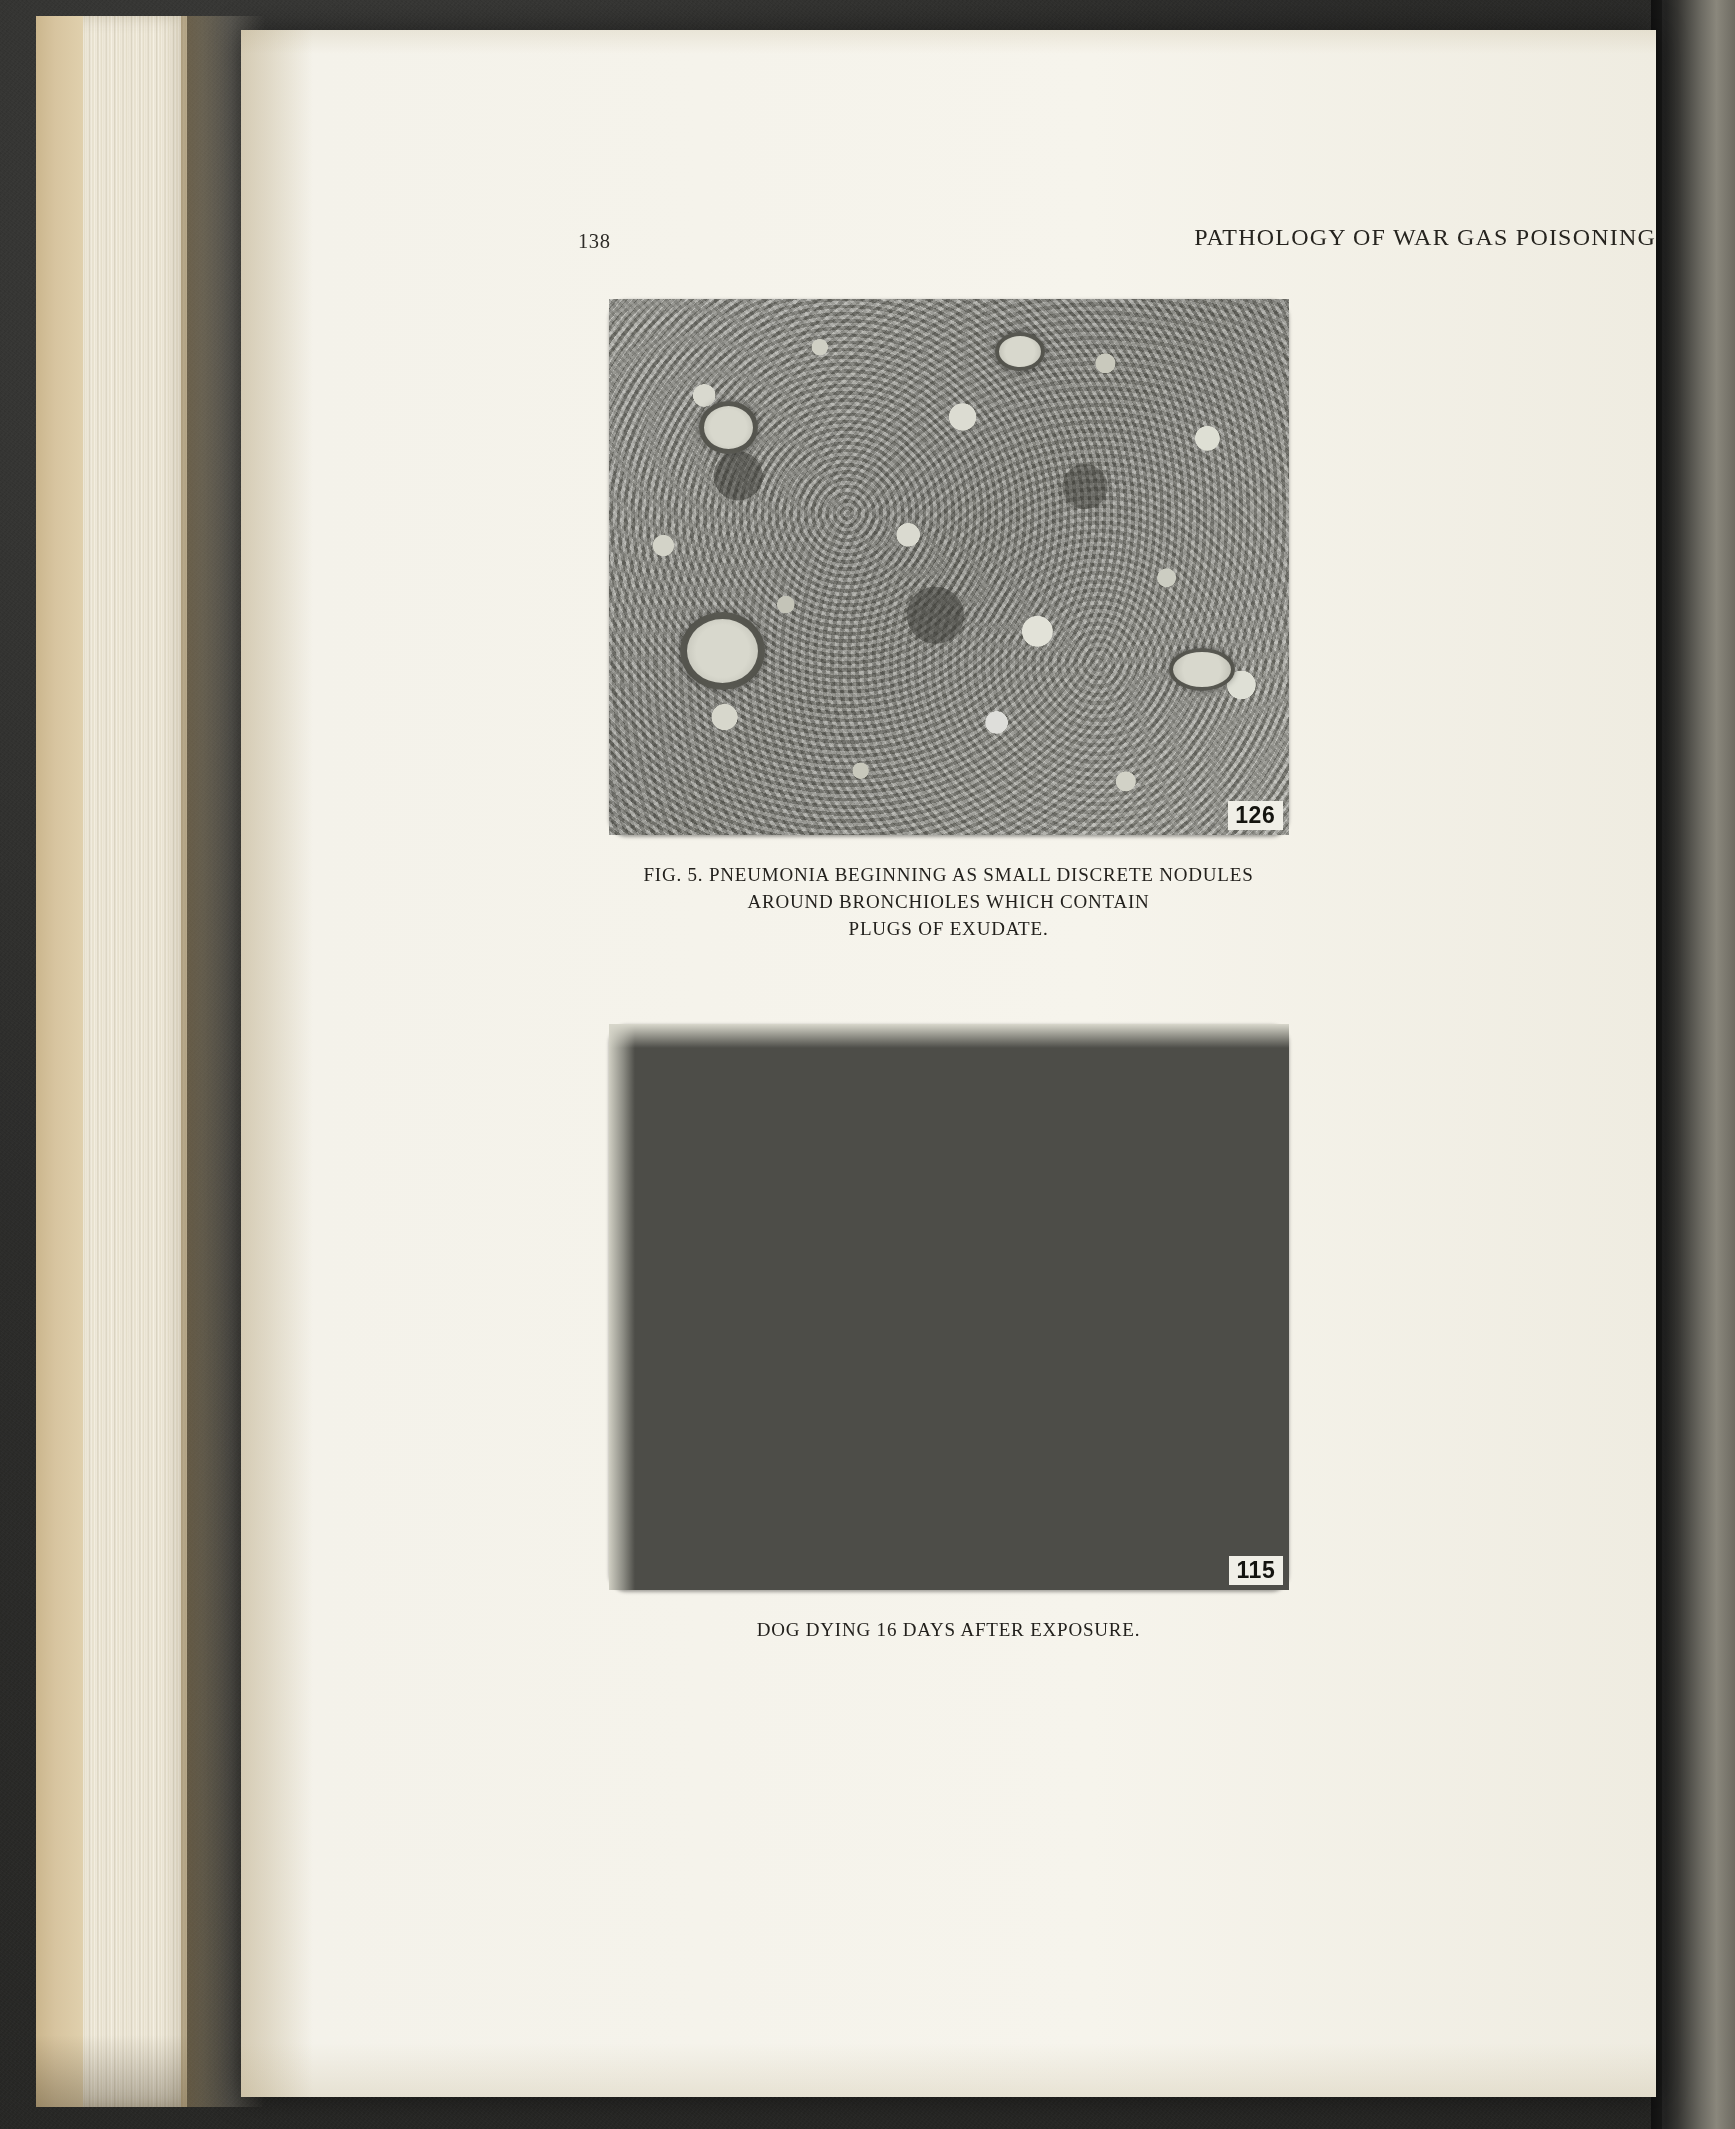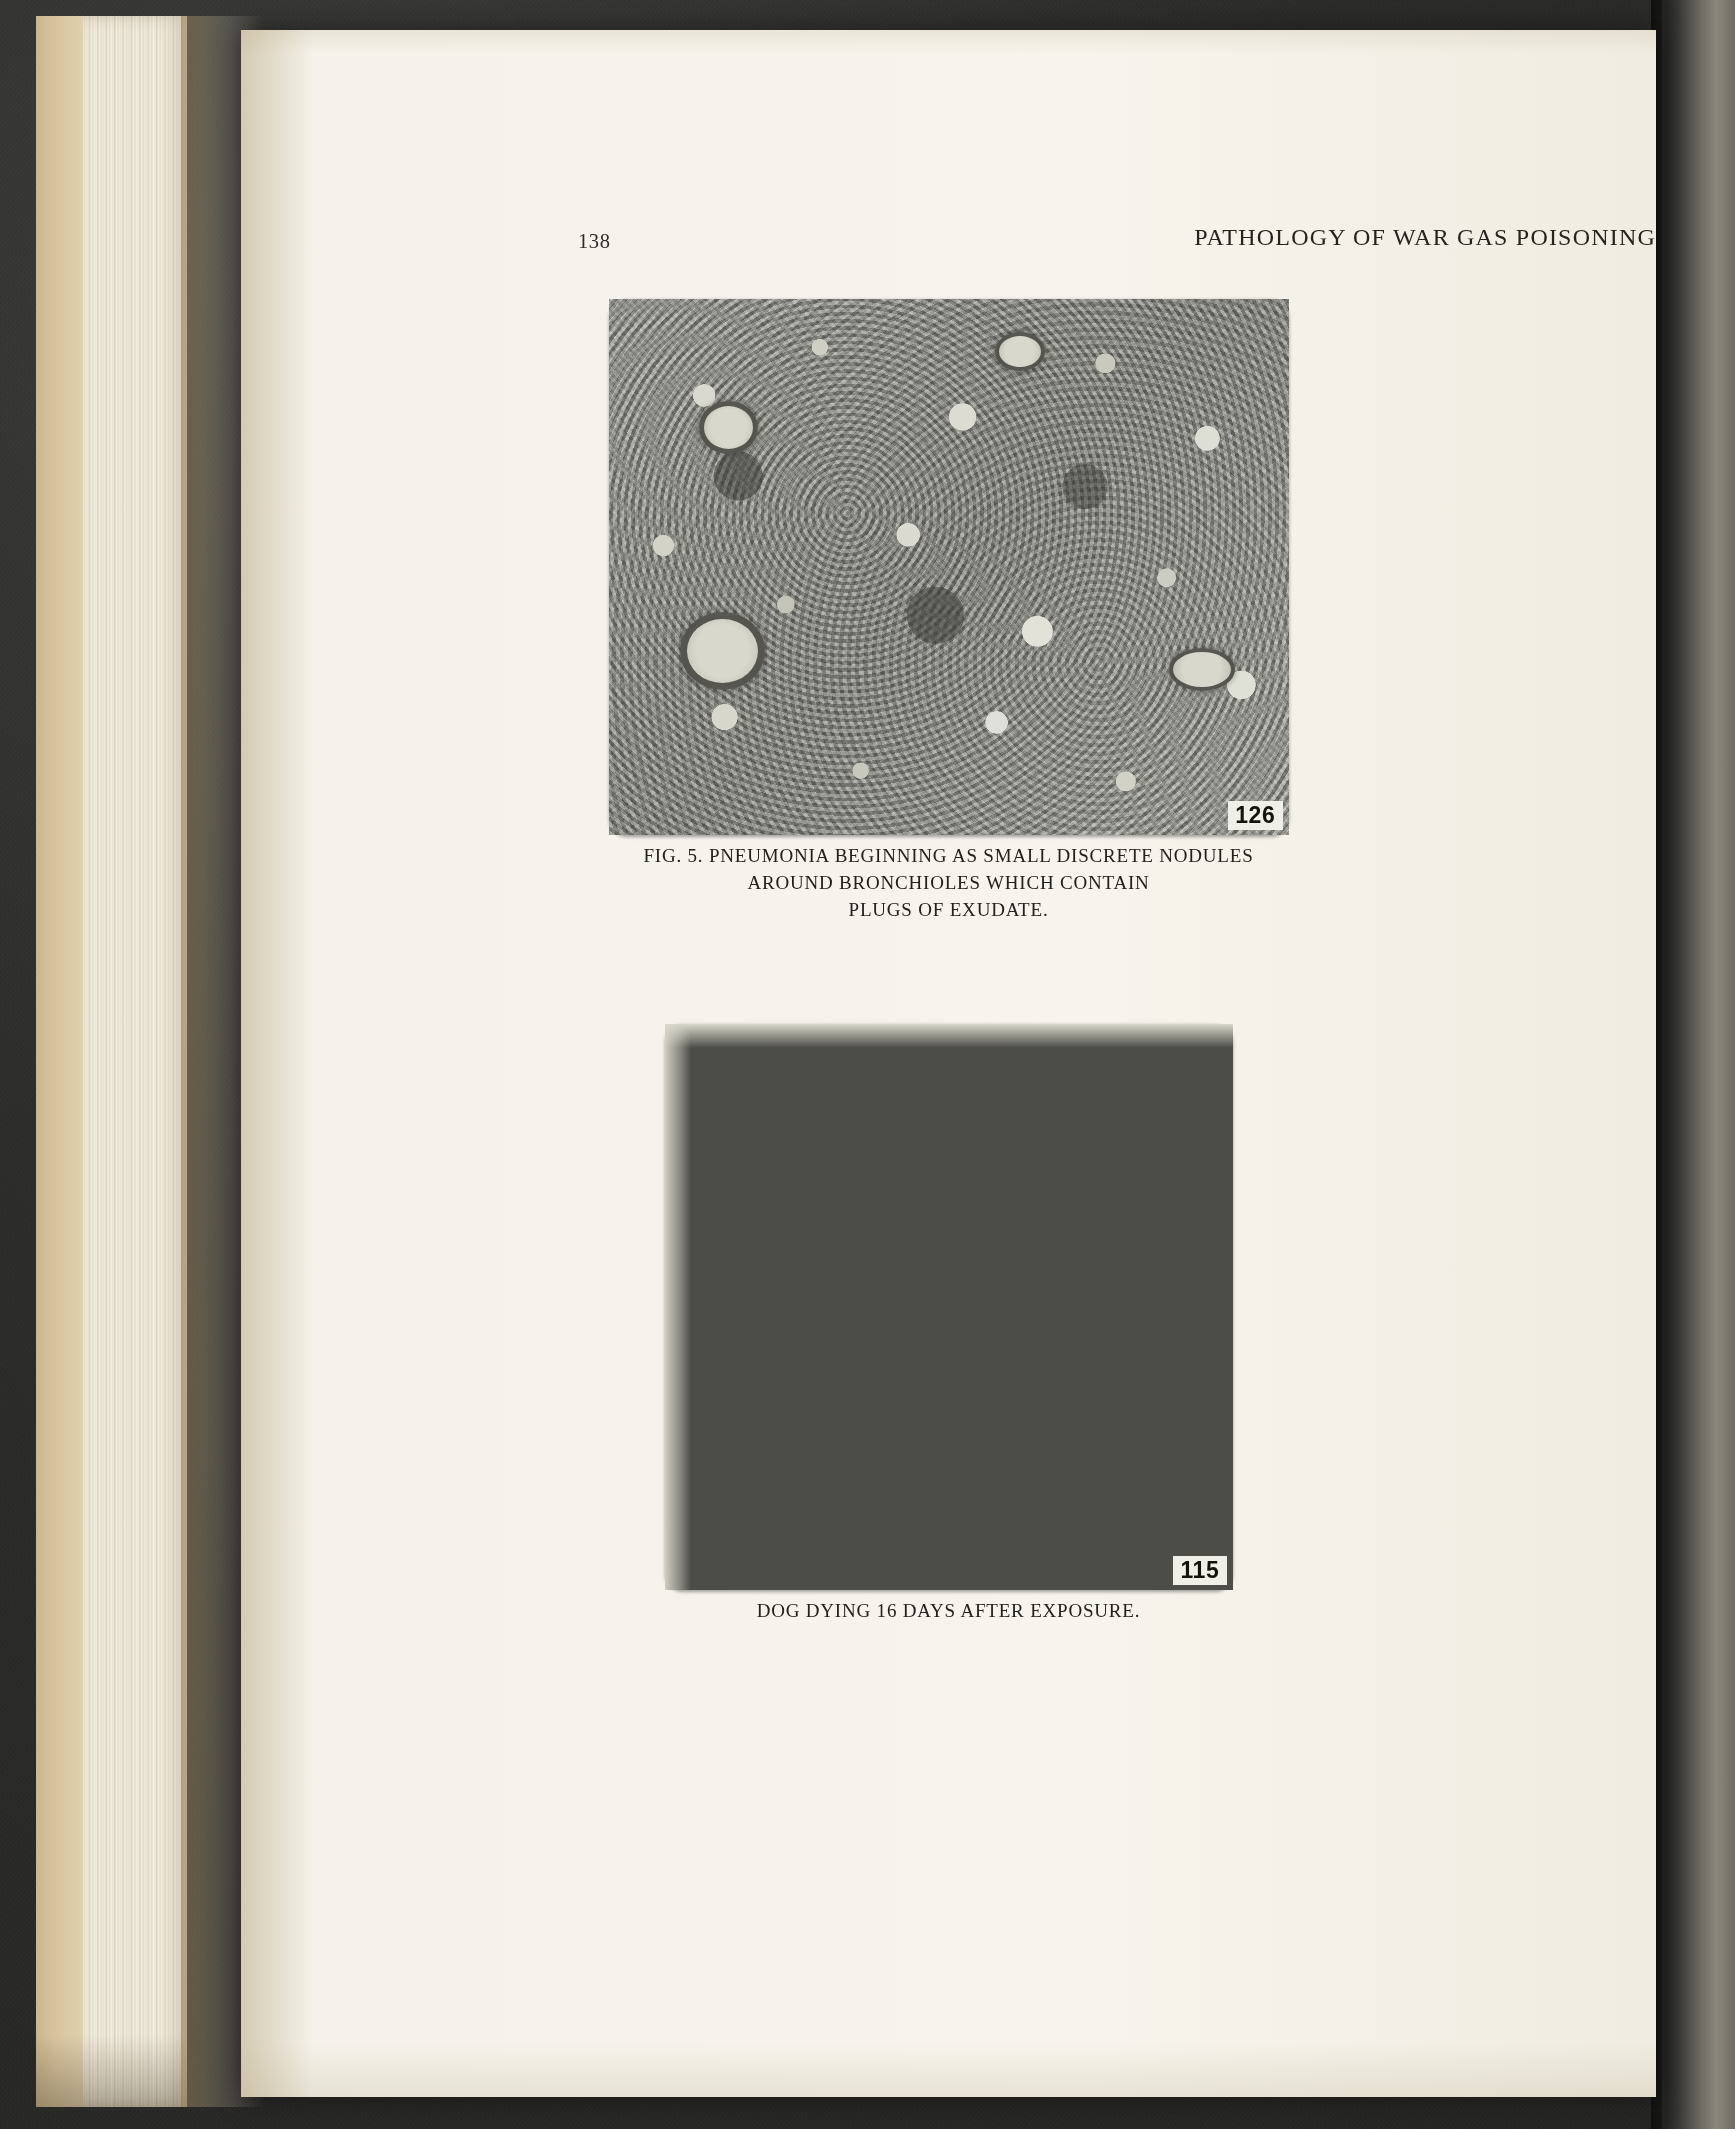--- a/index.html
+++ b/index.html
@@ -151,21 +151,21 @@
   .plate-wrap {
     display: flex;
     justify-content: center;
   }
   .plate {
     position: relative;
     box-shadow: 0 1.2px 3.6px rgba(0,0,0,0.35);
     border-radius: 18px;
   }
   .plate-1 { width: 680px; height: 536px; }
-  .plate-2 { width: 568px; height: 566px; }
+  .plate-2 { width: 680px; height: 566px; }
 
   
   .micro1 {
     width: 100%;
     height: 100%;
     background-color: #8d8d85;
     background-image:
       radial-gradient(circle at 14% 18%, #d9d9cf 0 11px, rgba(0,0,0,0) 11.4px),
       radial-gradient(circle at 31% 9%, #cfcfc4 0 7.8px, rgba(0,0,0,0) 8.4px),
       radial-gradient(circle at 52% 22%, #dcdcd2 0 13.3px, rgba(0,0,0,0) 14px),
@@ -232,21 +232,21 @@
     font-family: "Liberation Sans", sans-serif;
     font-weight: bold;
     font-size: 23px;
     letter-spacing: 0.6px;
     padding: 2.4px 7.2px 3.6px 7.2px;
     line-height: 1;
   }
 
   
   .caption {
-    margin-top: 8px;
+    margin-top: 27px;
     text-align: center;
     color: #23211d;
     font-size: 19px;
     letter-spacing: 0.8px;
     line-height: 1.42;
   }
   .caption .line { display: block; white-space: nowrap; }
 </style>
 </head>
 <body>

